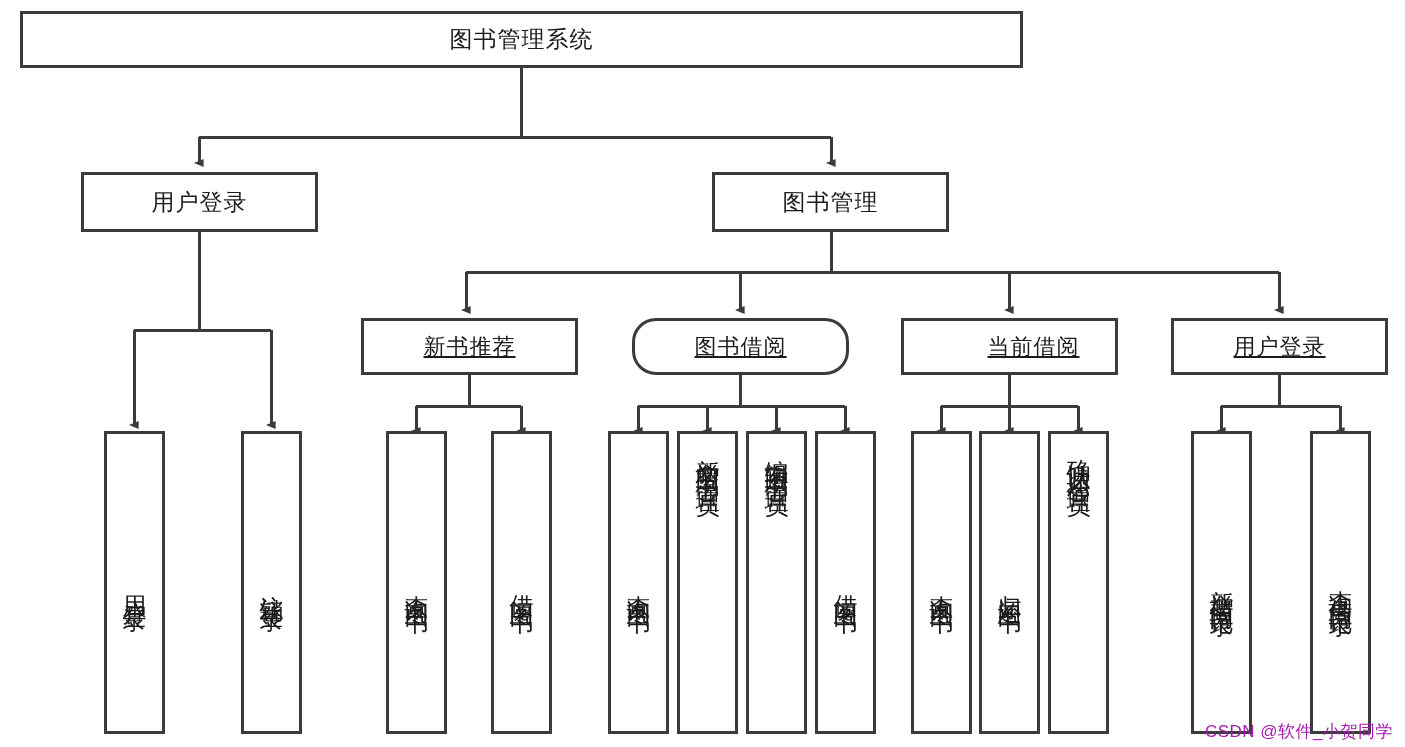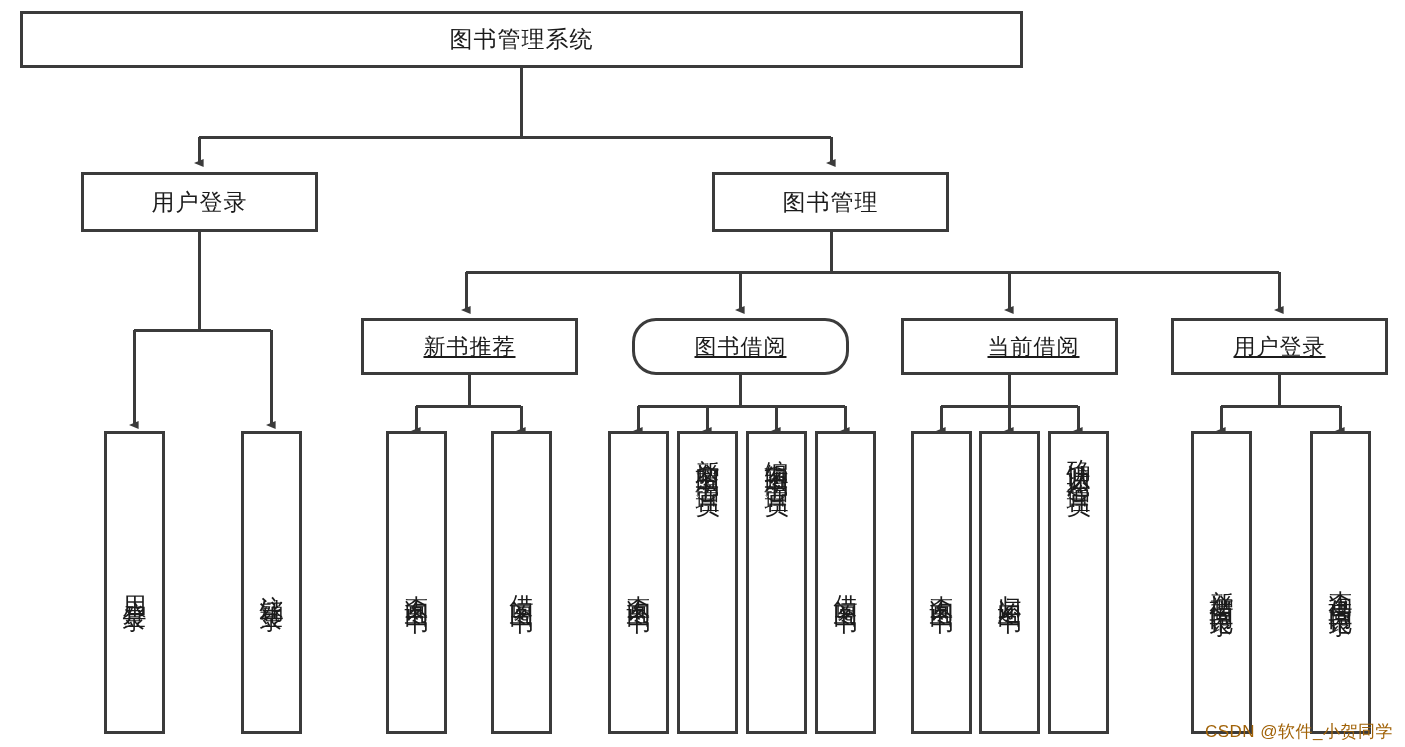--- a/index.html
+++ b/index.html
@@ -58,21 +58,21 @@
   }
   .node.leaf.mid .label {
     margin-top: auto;
     margin-bottom: auto;
   }
   #watermark {
     position: absolute;
     right: 12px;
     bottom: 4px;
     font-size: 17px;
-    color: #a16207;
+    color: #a21caf;
     z-index: 5;
     white-space: nowrap;
     letter-spacing: 0.5px;
   }
 </style>
 </head>
 <body>
 
 <div id="canvas">
 

